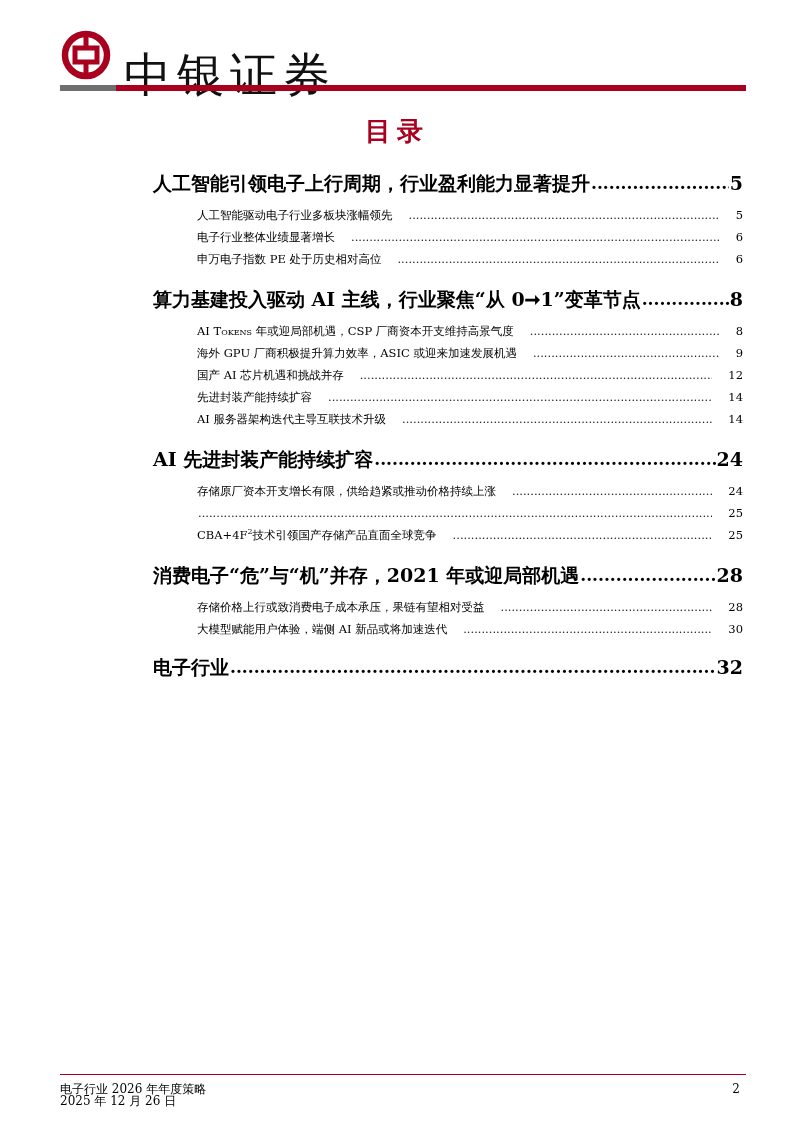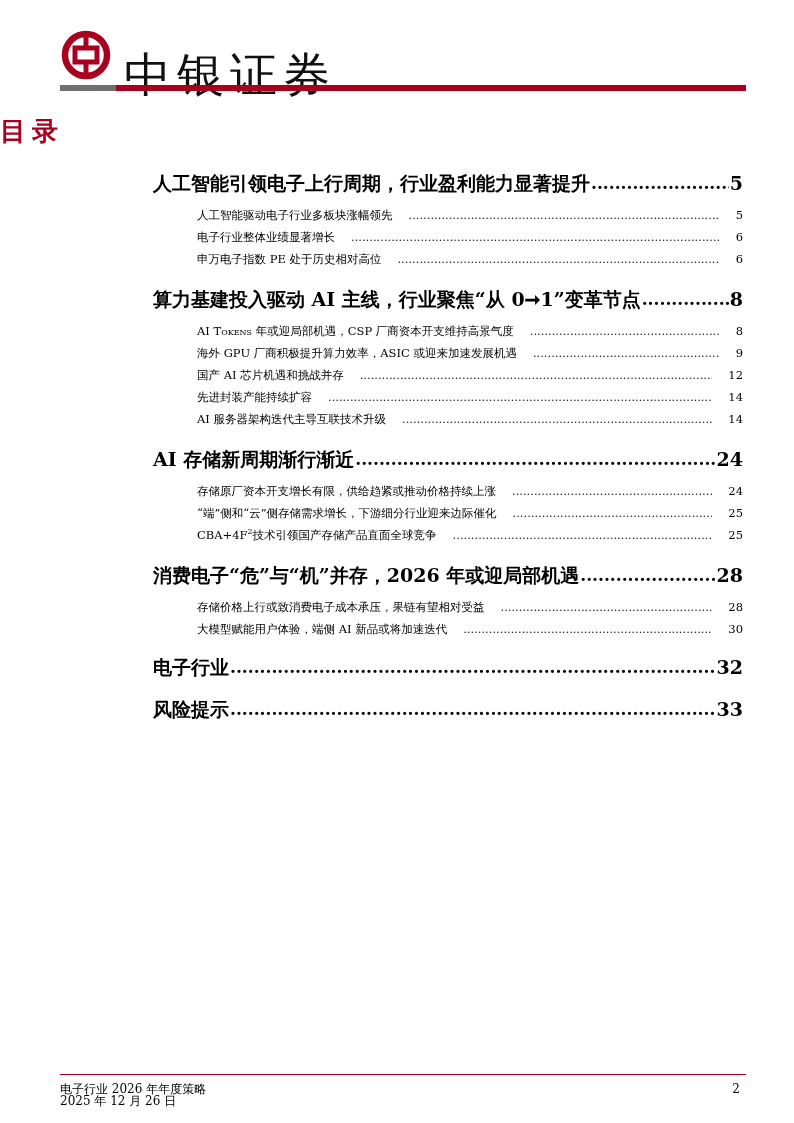--- a/index.html
+++ b/index.html
@@ -4,21 +4,21 @@
 <style>
   html, body { margin: 0; padding: 0; background: #ffffff; }
   body { width: 794px; height: 1123px; position: relative; overflow: hidden; font-family: "DejaVu Serif", "Liberation Serif", serif; color: #000; }
 
   .header { position: absolute; left: 0; top: 0; width: 794px; height: 100px; }
   .logo-mark { position: absolute; left: 61px; top: 30px; width: 50px; height: 50px; }
   .brand-name { position: absolute; left: 124px; top: 31px; font-size: 47px; letter-spacing: 6px; font-family: "DejaVu Serif", serif; color: #111; line-height: 48px; margin-top: 20px; }
   .bar-gray { position: absolute; left: 60px; top: 85px; width: 56px; height: 6px; background: #6f6f6f; }
   .bar-red { position: absolute; left: 116px; top: 85px; width: 630px; height: 6px; background: #a8001e; }
 
-  .toc-title { position: absolute; left: 0; width: 794px; top: 114px; color: #a8001e; font-size: 26px; font-weight: bold; letter-spacing: 6px; }
+  .toc-title { position: absolute; left: 0; width: 794px; top: 114px; text-align: center; color: #a8001e; font-size: 26px; font-weight: bold; letter-spacing: 6px; }
 
   .toc { position: absolute; left: 153px; top: 168px; width: 590px; }
   .row { display: flex; align-items: center; white-space: nowrap; }
   .row .label { flex: none; }
   .row .dots { flex: 1 1 auto; overflow: hidden; margin: 0 1px; }
   .row .dots::after { content: "......................................................................................................................................................................................................................................................................................"; letter-spacing: 0; }
   .row .page { flex: none; }
 
   .lvl1 { font-size: 19px; font-weight: bold; height: 30px; line-height: 30px; }
   .lvl1 .dots { font-size: 17px; }
@@ -102,44 +102,43 @@
     <span class="page">14</span>
   </div>
   <div class="row lvl2">
     <span class="label">AI 服务器架构迭代主导互联技术升级</span>
     <span class="dots"></span>
     <span class="page">14</span>
   </div>
   <div style="height:14px"></div>
 
   <div class="row lvl1">
-    <span class="label">AI 存储新周期渐行渐近</span>
+    <span class="label">AI 先进封装产能持续扩容</span>
     <span class="dots"></span>
     <span class="page">24</span>
   </div>
   <div style="height:6px"></div>
   <div class="row lvl2">
     <span class="label">存储原厂资本开支增长有限，供给趋紧或推动价格持续上涨</span>
     <span class="dots"></span>
     <span class="page">24</span>
   </div>
   <div class="row lvl2">
-    <span class="label">“端”侧和“云”侧存储需求增长，下游细分行业迎来边际催化</span>
     <span class="dots"></span>
     <span class="page">25</span>
   </div>
   <div class="row lvl2">
     <span class="label"><span>CBA+4F</span><sup>2</sup><span>技术引领国产存储产品直面全球竞争</span></span>
     <span class="dots"></span>
     <span class="page">25</span>
   </div>
   <div style="height:14px"></div>
 
   <div class="row lvl1">
-    <span class="label">消费电子“危”与“机”并存，2026 年或迎局部机遇</span>
+    <span class="label">消费电子“危”与“机”并存，2021 年或迎局部机遇</span>
     <span class="dots"></span>
     <span class="page">28</span>
   </div>
   <div style="height:6px"></div>
   <div class="row lvl2">
     <span class="label">存储价格上行或致消费电子成本承压，果链有望相对受益</span>
     <span class="dots"></span>
     <span class="page">28</span>
   </div>
   <div class="row lvl2">
@@ -149,25 +148,20 @@
   </div>
   <div style="height:12px"></div>
 
   <div class="row lvl1">
     <span class="label">电子行业</span>
     <span class="dots"></span>
     <span class="page">32</span>
   </div>
   <div style="height:12px"></div>
 
-  <div class="row lvl1">
-    <span class="label">风险提示</span>
-    <span class="dots"></span>
-    <span class="page">33</span>
-  </div>
 </div>
 
 <div class="footer-line"></div>
 <div class="footer">
   <span class="date">2025 年 12 月 26 日</span>
   <span class="doc">电子行业 2026 年年度策略</span>
   <span class="pageno">2</span>
 </div>
 
 </body></html>

